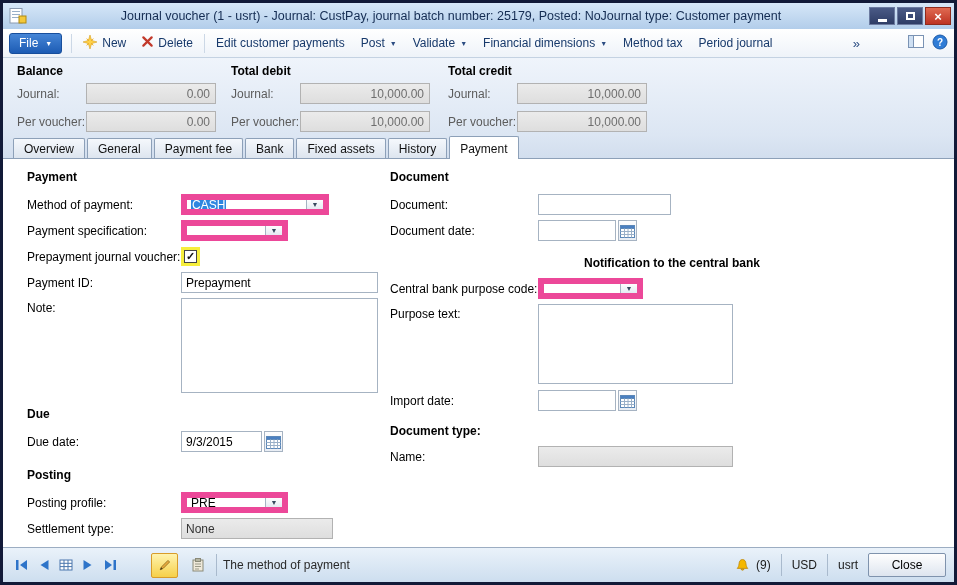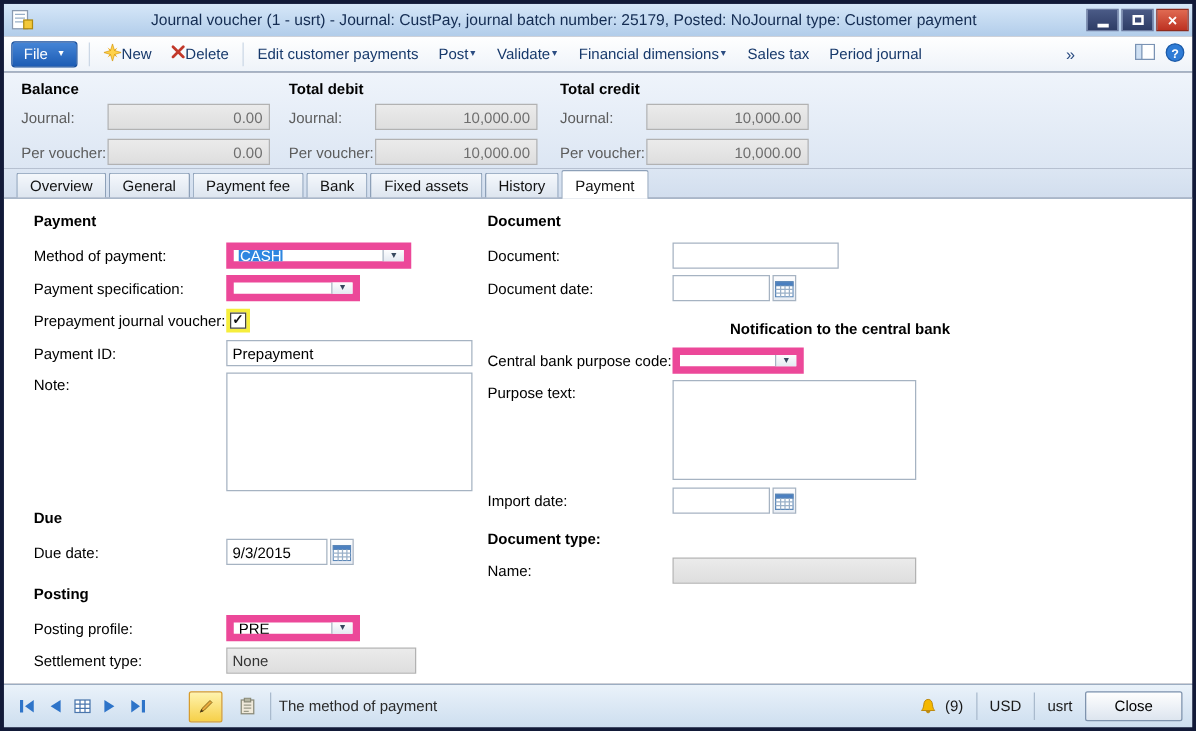--- a/index.html
+++ b/index.html
@@ -15,21 +15,21 @@
   .win-buttons { display:flex; gap:2px; }
   .win-btn { width:26px; height:18px; display:flex; align-items:center; justify-content:center; border:1px solid #6c7ba0; background:linear-gradient(#4a5a86,#2e3d66); cursor:default; }
   .win-btn.close { background:linear-gradient(#e06a52,#bd3222); border-color:#8e2a1c; color:#fff; font-size:13px; font-weight:bold; line-height:1; }
   .glyph-min { width:9px; height:3px; background:#fff; margin-top:8px; }
   .glyph-max { width:9px; height:8px; border:2px solid #fff; }
 
   
   .toolbar { height:29px; background:linear-gradient(#ffffff,#eef3f9); border-bottom:1px solid #c4d2e2; display:flex; align-items:center; padding:0 6px; color:#17396b; flex:0 0 auto; }
   .file-btn { height:21px; background:linear-gradient(#4585d6,#1d5cb4); border:1px solid #174e9c; border-radius:3px; color:#fff; display:flex; align-items:center; gap:7px; padding:0 9px; margin-right:6px; }
   .file-btn .tb-arrow { color:#fff; }
-  .tb-item { height:22px; display:flex; align-items:center; gap:0; padding:0 8px; border-radius:2px; white-space:nowrap; }
+  .tb-item { height:22px; display:flex; align-items:center; gap:5px; padding:0 8px; border-radius:2px; white-space:nowrap; }
   .tb-arrow { font-size:7px; color:#2c4d82; }
   .tb-sep { width:1px; height:19px; background:#ccd8e6; margin:0 3px; }
   .tb-right { margin-left:auto; display:flex; align-items:center; gap:8px; }
   .overflow-btn { font-size:13px; color:#2c4d82; padding:0 6px; margin-right:34px; }
 
   
   .summary { height:77px; background:linear-gradient(#eff4fb,#dce6f3); position:relative; flex:0 0 auto; }
   .sum-col { position:absolute; top:6px; }
   .sum-col.c1 { left:14px; } .sum-col.c2 { left:228px; } .sum-col.c3 { left:445px; }
   .sum-title { font-weight:bold; margin-bottom:5px; }
@@ -141,21 +141,21 @@
     </span>
     <span class="tb-item">
       <span>Validate</span>
       <span class="tb-arrow">▼</span>
     </span>
     <span class="tb-item">
       <span>Financial dimensions</span>
       <span class="tb-arrow">▼</span>
     </span>
     <span class="tb-item">
-      <span>Sales tax</span>
+      <span>Method tax</span>
     </span>
     <span class="tb-item">
       <span>Period journal</span>
     </span>
     <span class="tb-right">
       <span class="overflow-btn">»</span>
       <span>
         <svg width="16" height="13" viewBox="0 0 16 13">
           <rect x="0.5" y="0.5" width="15" height="12" fill="#fff" stroke="#7a93b4"></rect>
           <rect x="0.5" y="0.5" width="5" height="12" fill="#cfe0f3" stroke="#7a93b4"></rect>

